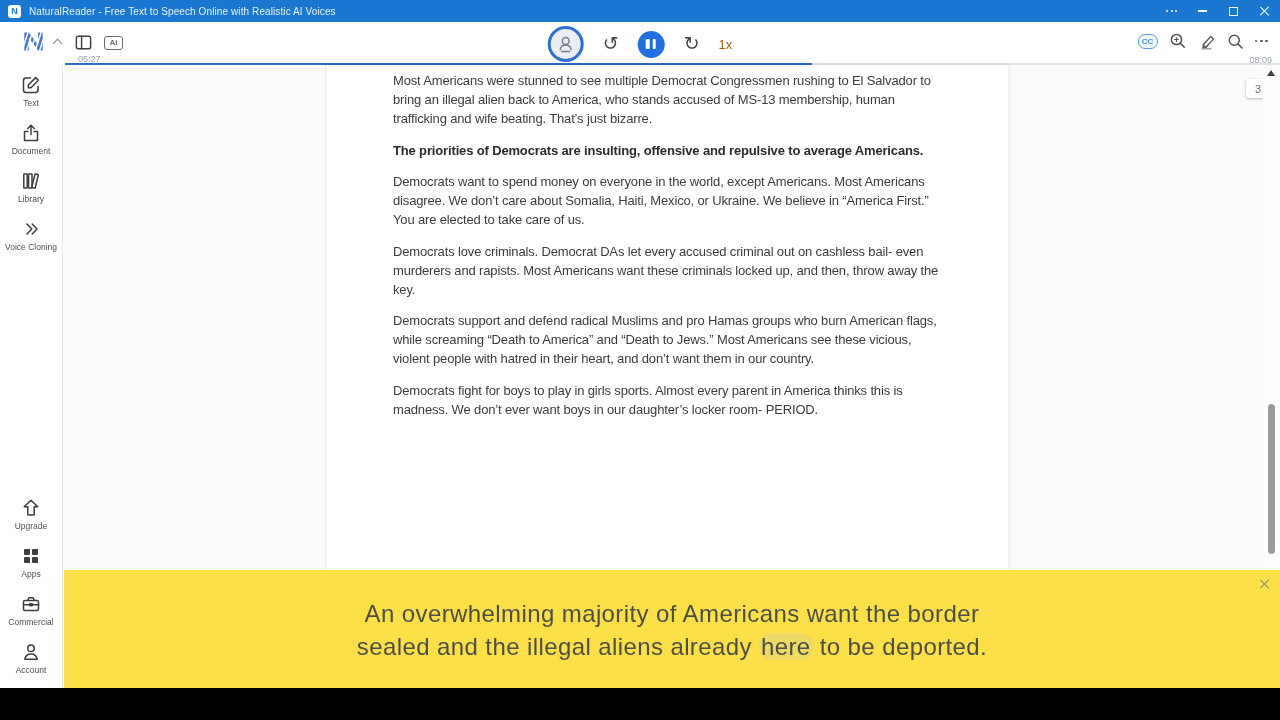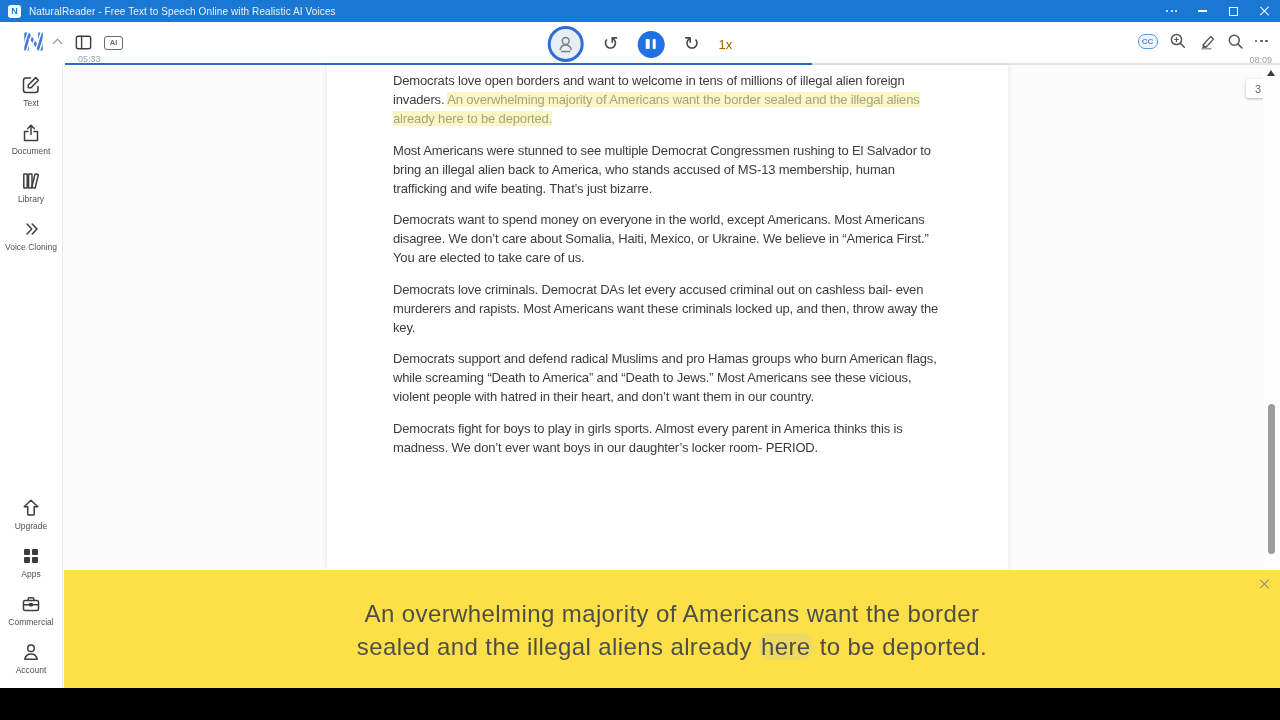--- a/index.html
+++ b/index.html
@@ -208,21 +208,21 @@
             <line class="st" x1="11.1" y1="11.1" x2="15" y2="15" style="stroke:#555"></line>
           </svg>
       </span>
       <span class="icon-btn tb-dots">
           <i></i>
           <i></i>
           <i></i>
         </span>
     </div>
 
-    <span class="time time-elapsed">05:33</span>
+    <span class="time time-elapsed">05:27</span>
     <span class="time time-total">08:09</span>
     <div class="progressbar">
       <div class="progress-fill" style="width: 61.5%;"></div>
     </div>
   </div>
 
   <div class="sidebar">
     <div class="side-group">
       <div class="side-item">
         <svg width="22" height="22" viewBox="0 0 22 22">
@@ -287,22 +287,22 @@
             <circle class="st" cx="11" cy="7.2" r="3.3"></circle>
             <path class="st" d="M4.8 18.2c.6-3.5 2.9-5.3 6.2-5.3s5.6 1.8 6.2 5.3z"></path>
           </svg>
         <span class="side-label">Account</span>
       </div>
     </div>
   </div>
 
   <div class="content">
     <div class="page">
-      <p><span>Democrats love open borders and want to welcome in tens of millions of illegal alien foreign invaders. </span><span class="doc-hl">An overwhelming majority of Americans want the border sealed and the illegal aliens already here to be deported.</span></p>
       <p><span>Most Americans were stunned to see multiple Democrat Congressmen rushing to El Salvador to bring an illegal alien back to America, who stands accused of MS-13 membership, human trafficking and wife beating. That’s just bizarre.</span></p>
+      <p class="bold"><span>The priorities of Democrats are insulting, offensive and repulsive to average Americans.</span></p>
       <p><span>Democrats want to spend money on everyone in the world, except Americans. Most Americans disagree. We don’t care about Somalia, Haiti, Mexico, or Ukraine. We believe in “America First.” You are elected to take care of us.</span></p>
       <p><span>Democrats love criminals. Democrat DAs let every accused criminal out on cashless bail- even murderers and rapists. Most Americans want these criminals locked up, and then, throw away the key.</span></p>
       <p><span>Democrats support and defend radical Muslims and pro Hamas groups who burn American flags, while screaming “Death to America” and “Death to Jews.” Most Americans see these vicious, violent people with hatred in their heart, and don’t want them in our country.</span></p>
       <p><span>Democrats fight for boys to play in girls sports. Almost every parent in America thinks this is madness. We don’t ever want boys in our daughter’s locker room- PERIOD.</span></p>
     </div>
     <div class="page-badge">3</div>
     <div class="scrollbar">
       <div class="scroll-up"></div>
       <div class="scroll-thumb"></div>
     </div>

